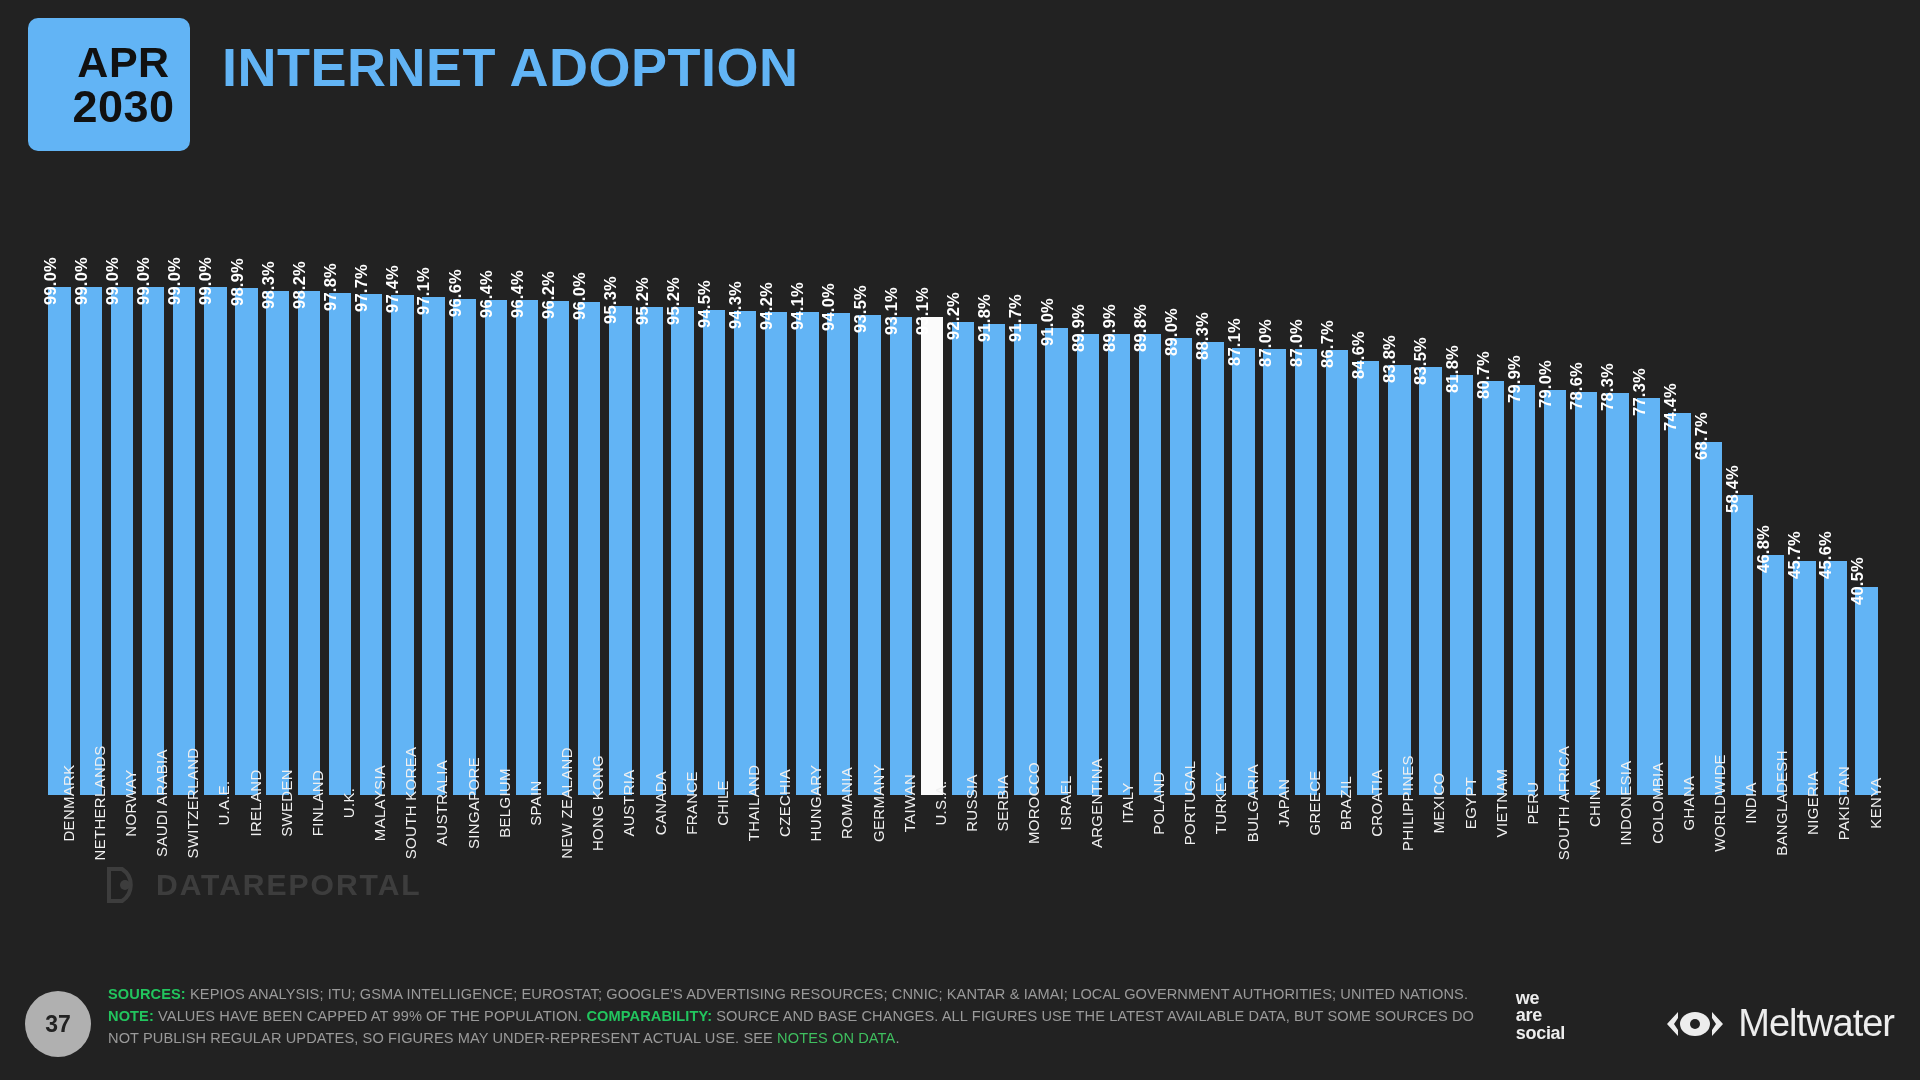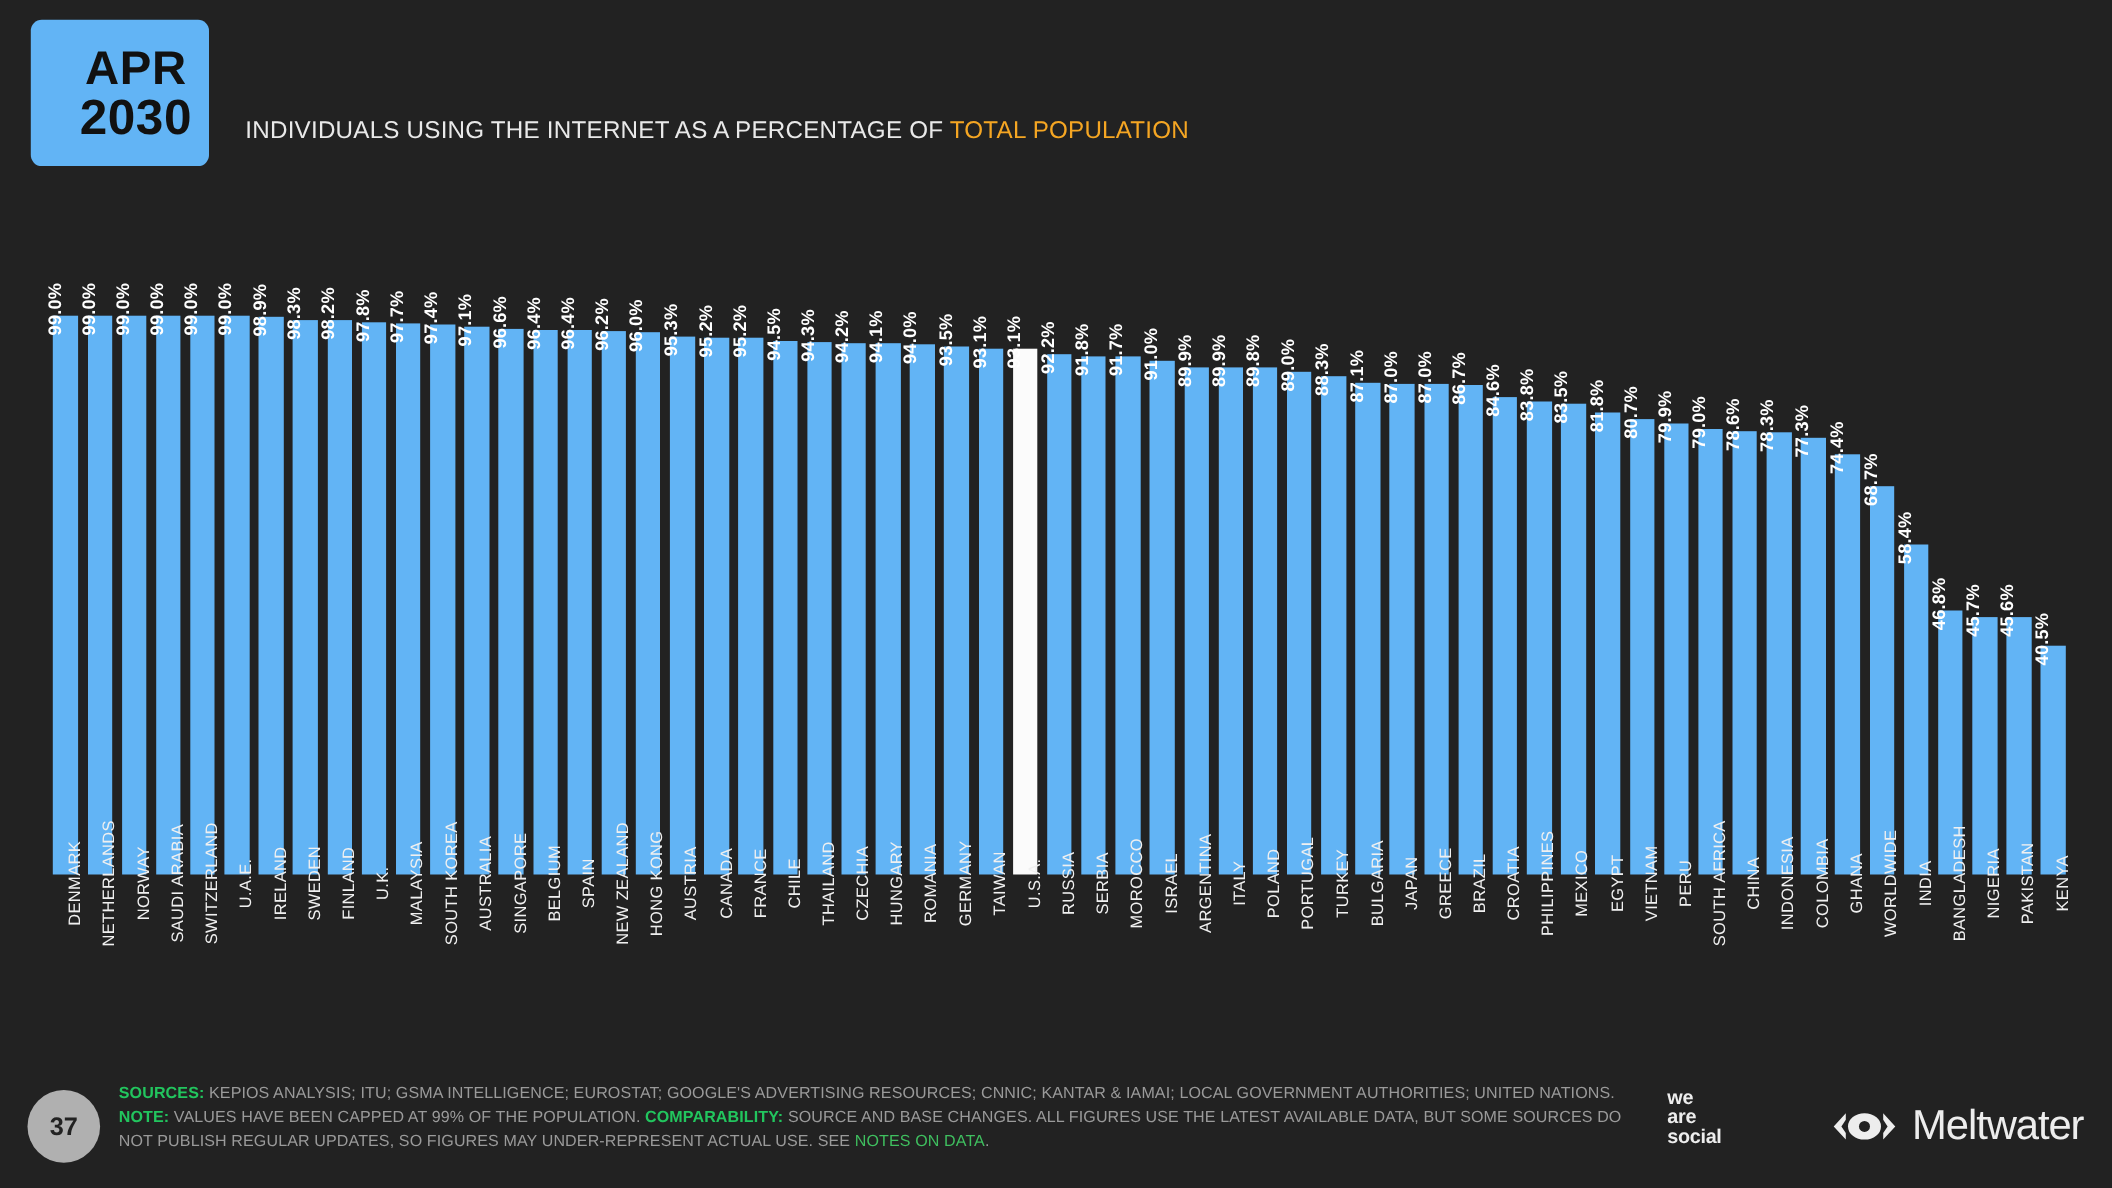--- a/index.html
+++ b/index.html
@@ -121,24 +121,22 @@
 </head>
 <body>
 
 <div id="header">
 
   <div id="date-badge">
     <span class="m">APR</span>
     <span class="y">2030</span>
   </div>
 
-
-  <div id="subtitle">
-    <span>INDIVIDUALS USING THE INTERNET AS A PERCENTAGE OF </span><span class="hl">TOTAL POPULATION</span>
-  </div>
+  <div id="title">INTERNET ADOPTION</div>
+
 
 </div>
 
 <div id="chart">
   <div id="plot">
       <div class="col">
         <div class="val" style="bottom: 514px;">99.0%</div>
         <div class="bar" style="height: 508px;"></div>
       </div>
       <div class="col">
@@ -368,20 +366,27 @@
       <div class="col">
         <div class="val" style="bottom: 239.988px;">45.6%</div>
         <div class="bar" style="height: 233.988px;"></div>
       </div>
       <div class="col">
         <div class="val" style="bottom: 213.818px;">40.5%</div>
         <div class="bar" style="height: 207.818px;"></div>
       </div>
     </div>
 
+  <div id="watermark">
+    <svg width="40" height="40" viewBox="0 0 40 40">
+      <path d="M4 4 h13 a19 19 0 0 1 0 32 h-13 z" fill="none" stroke="#fff" stroke-width="4"></path>
+      <circle cx="20" cy="20" r="5" fill="#fff"></circle>
+    </svg>
+    <span class="wm-txt">DATAREPORTAL</span>
+  </div>
 
   <div id="labels">
       <div class="lbl-col">
         <div class="lbl">DENMARK</div>
       </div>
       <div class="lbl-col">
         <div class="lbl">NETHERLANDS</div>
       </div>
       <div class="lbl-col">
         <div class="lbl">NORWAY</div>

